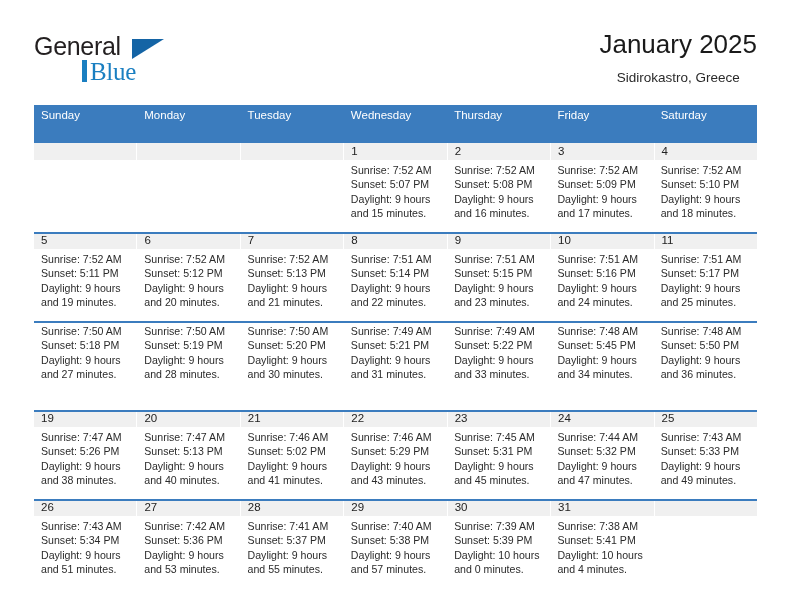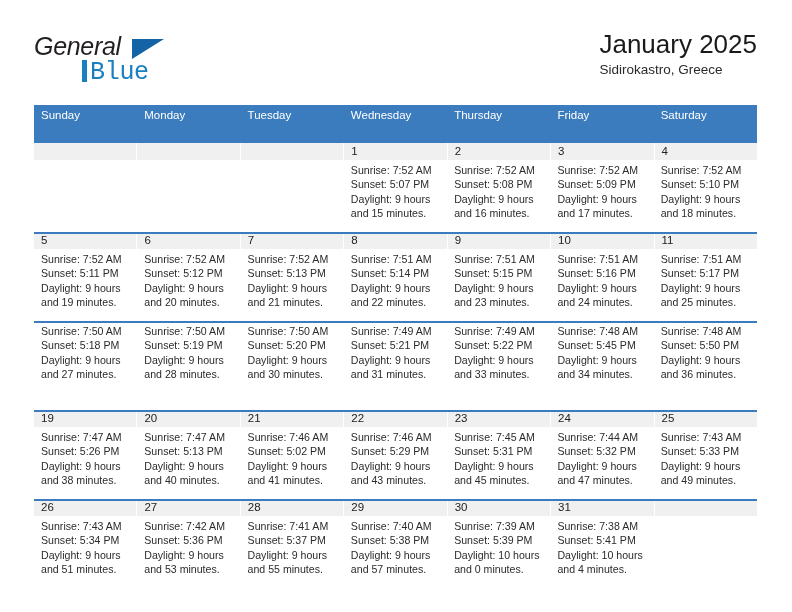--- a/index.html
+++ b/index.html
@@ -37,30 +37,29 @@
     height: 56px;
   }
   .brand-general {
     position: absolute;
     left: 0;
     top: 0;
     font-size: 25px;
     color: #231f20;
     letter-spacing: -0.3px;
     font-family: "Liberation Sans", sans-serif;
-    font-style: italic;
   }
   .brand-blue {
     position: absolute;
     left: 56px;
     top: 26px;
     font-size: 25px;
     color: #1a7fc1;
     letter-spacing: -0.3px;
-    font-family: Liberation Mono, monospace;
+    font-family: Liberation Serif, serif;
   }
   .brand-tri {
     position: absolute;
     left: 98px;
     top: 7px;
     width: 0;
     height: 0;
     border-left: 32px solid #1464a5;
     border-bottom: 20px solid transparent;
   }
@@ -70,33 +69,33 @@
     top: 28px;
     width: 5px;
     height: 22px;
     background: #1a7fc1;
   }
 
   .title-block {
     position: absolute;
     right: 0;
     top: 0;
-    text-align: left;
+    text-align: center;
   }
   .cal-title {
     font-size: 26px;
     color: #1a1a1a;
     line-height: 32px;
     white-space: nowrap;
   }
   .cal-sub {
     font-size: 13.5px;
     color: #2a2a2a;
     line-height: 20px;
-    margin-top: 0;
+    margin-top: 8px;
     white-space: nowrap;
   }
 
   
   .cal {
     position: absolute;
     left: 34px;
     top: 105px;
     width: 723px;
   }

